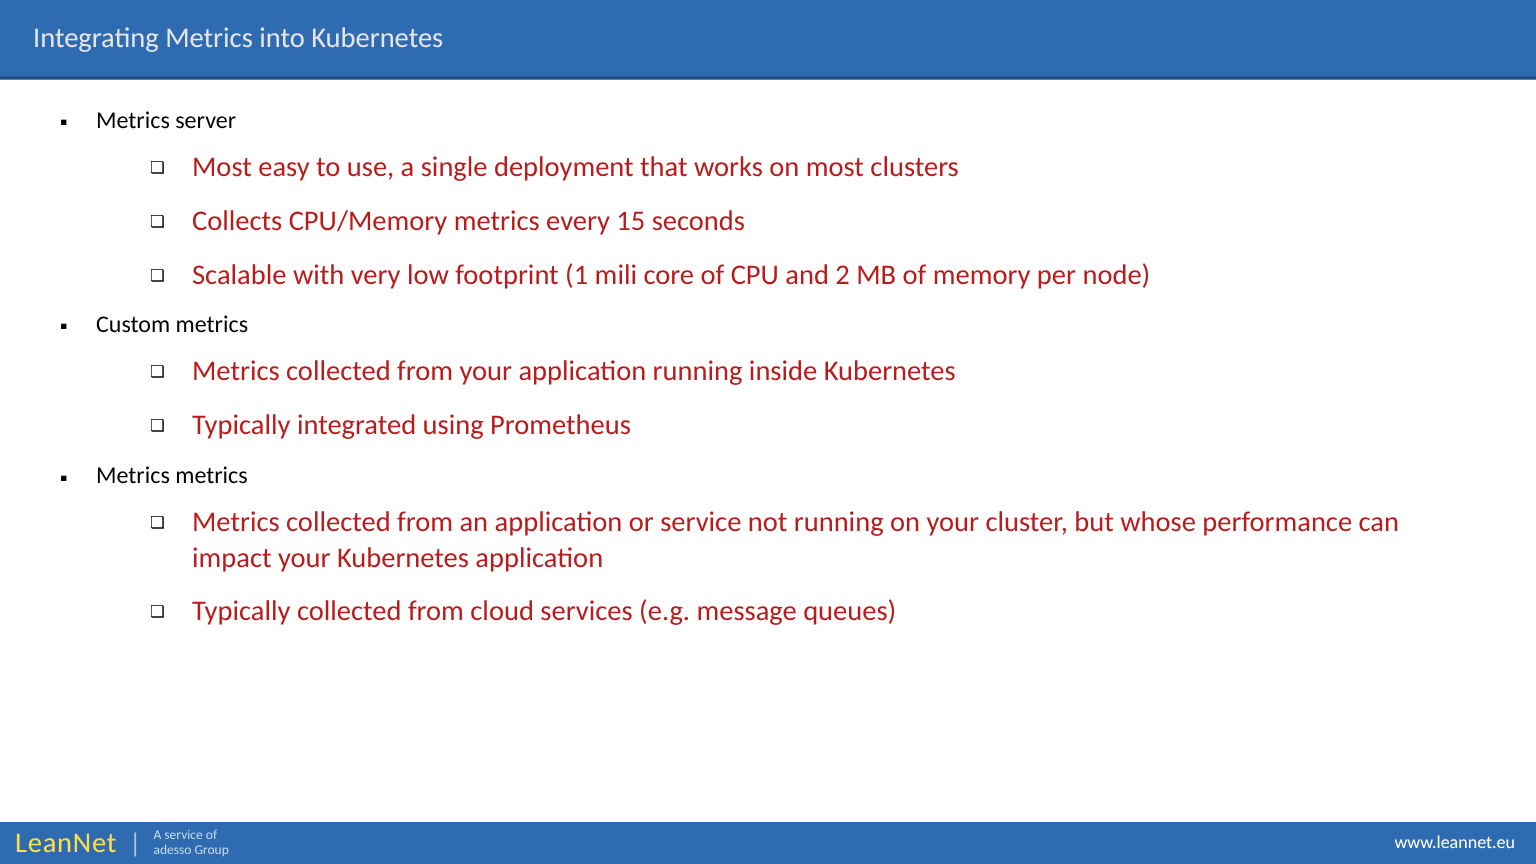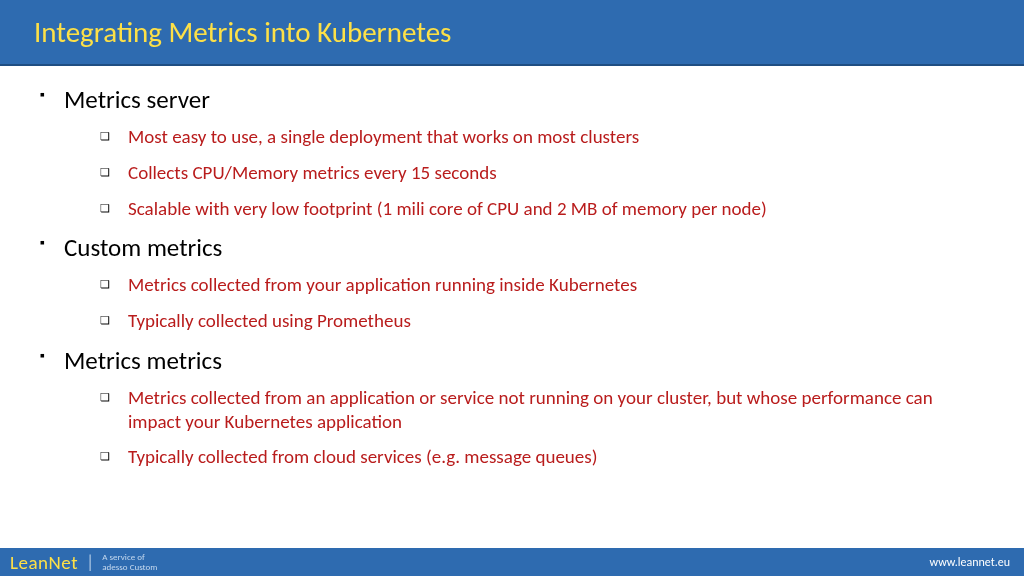--- a/index.html
+++ b/index.html
@@ -10,34 +10,34 @@
     body {
       width: 1024px;
       height: 576px;
       font-family: Calibri, 'Segoe UI', Arial, sans-serif;
       background: #ffffff;
       position: relative;
       overflow: hidden;
     }
     .header {
       background: #2e6bb0;
-      color: #fde047;
-      padding: 14px 34px;
-      font-size: 29px;
+      color: #e5e5e5;
+      padding: 14px 22px;
+      font-size: 19px;
       font-weight: 400;
       border-bottom: 2px solid #1f4e82;
     }
     .content {
       padding: 18px 40px 0 40px;
     }
     .section {
       margin-bottom: 6px;
     }
     .section-title {
-      font-size: 25px;
+      font-size: 16px;
       color: #000000;
       font-weight: 400;
       position: relative;
       padding-left: 24px;
       margin-bottom: 10px;
     }
     .section-title::before {
       content: "▪";
       position: absolute;
       left: 0;
@@ -114,36 +114,36 @@
       <li class="sub-item">Most easy to use, a single deployment that works on most clusters</li>
       <li class="sub-item">Collects CPU/Memory metrics every 15 seconds</li>
       <li class="sub-item">Scalable with very low footprint (1 mili core of CPU and 2 MB of memory per node)</li>
     </ul>
   </div>
 
   <div class="section">
     <div class="section-title">Custom metrics</div>
     <ul class="sub-list">
       <li class="sub-item">Metrics collected from your application running inside Kubernetes</li>
-      <li class="sub-item">Typically collected using Prometheus</li>
+      <li class="sub-item">Typically integrated using Prometheus</li>
     </ul>
   </div>
 
   <div class="section">
     <div class="section-title">Metrics metrics</div>
     <ul class="sub-list">
       <li class="sub-item">Metrics collected from an application or service not running on your cluster, but whose performance can impact your Kubernetes application</li>
       <li class="sub-item">Typically collected from cloud services (e.g. message queues)</li>
     </ul>
   </div>
 </div>
 
 <div class="footer">
   <div class="footer-left">
     <span class="logo">LeanNet</span>
     <span class="logo-divider">|</span>
     <div class="tagline">
       <div>A service of</div>
-      <div>adesso Custom</div>
+      <div>adesso Group</div>
     </div>
   </div>
   <div class="footer-url">www.leannet.eu</div>
 </div>
 
 </body></html>

